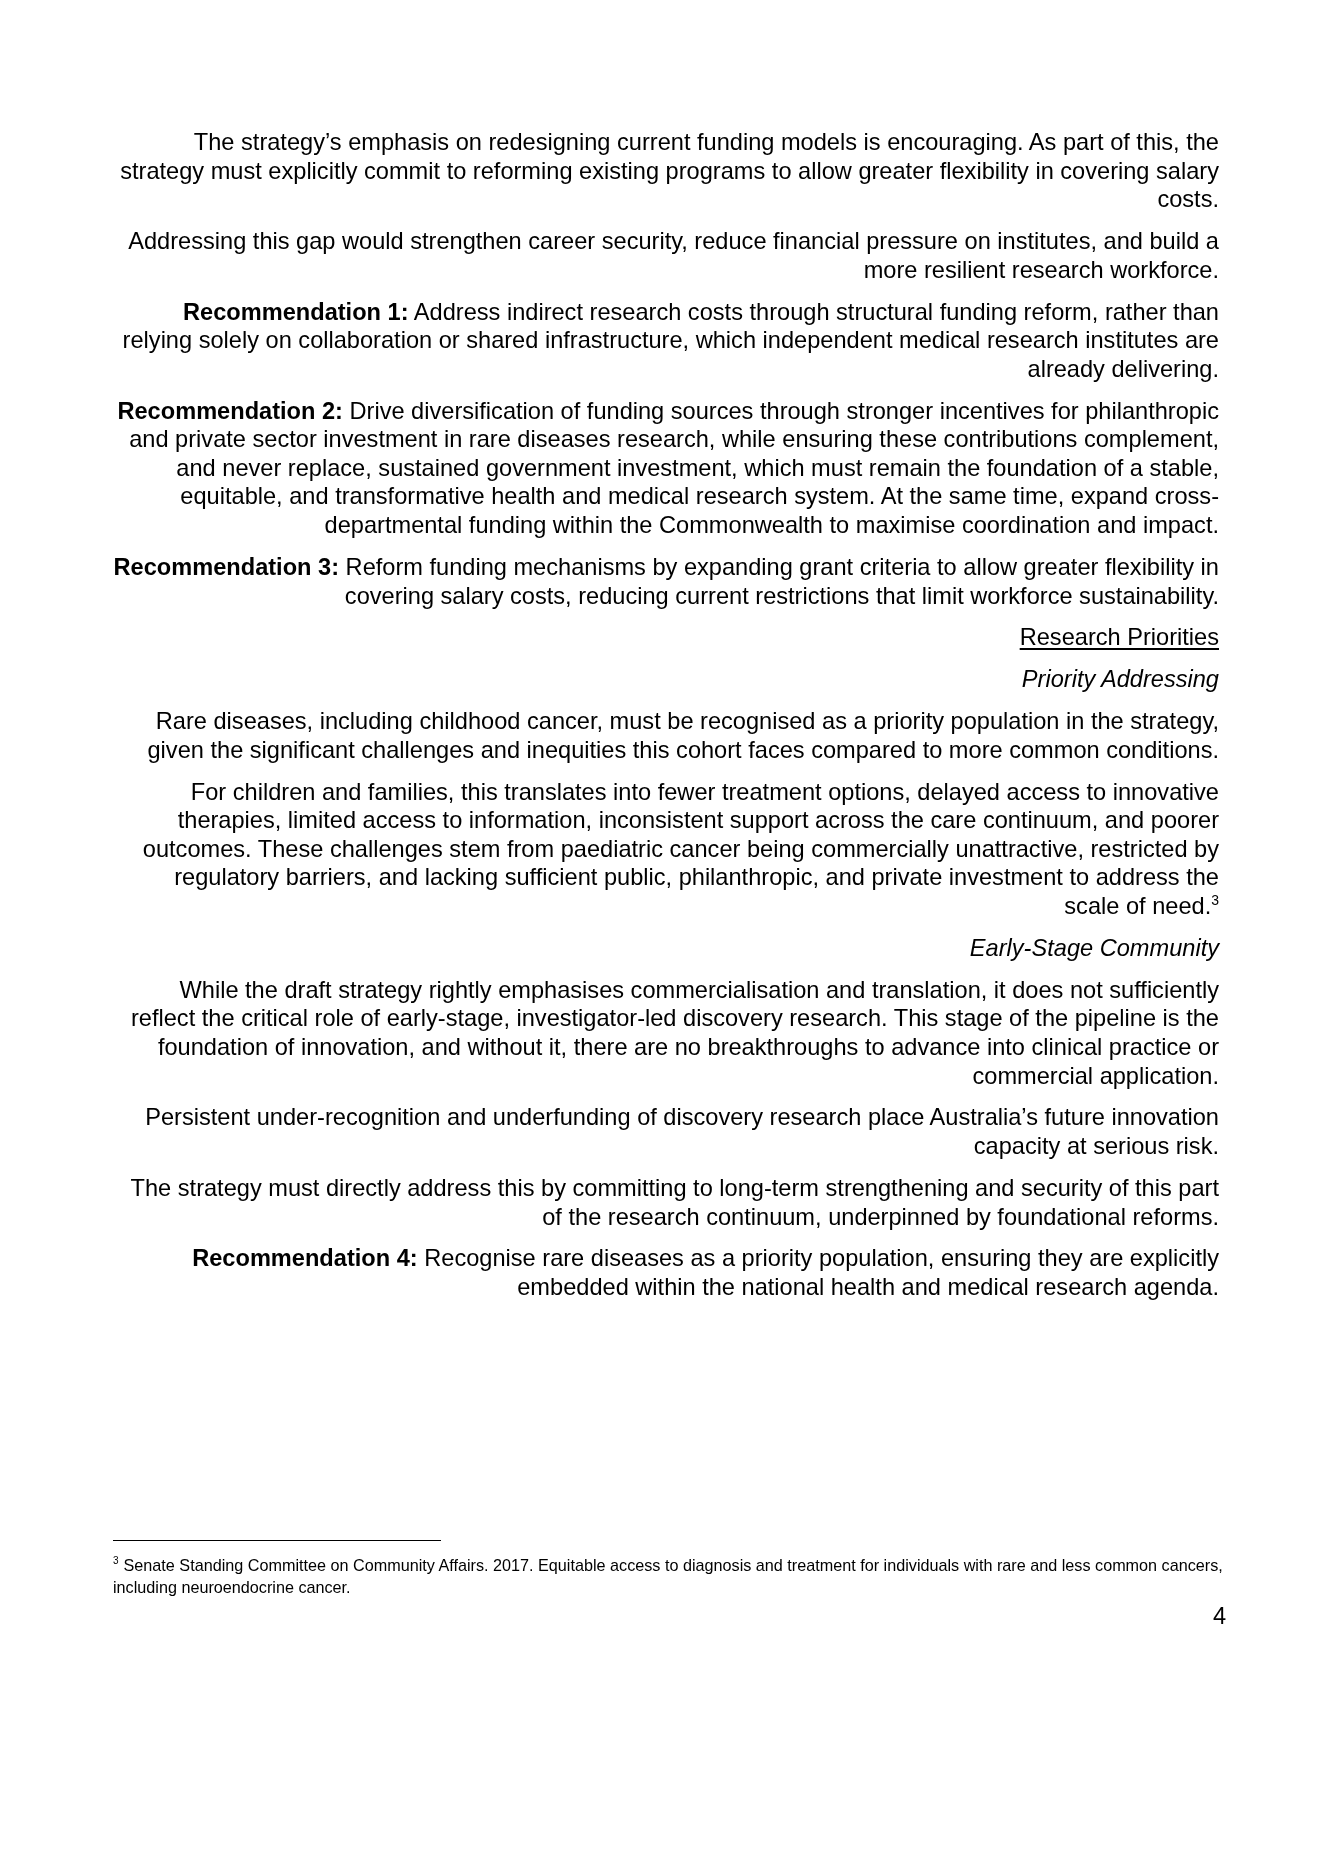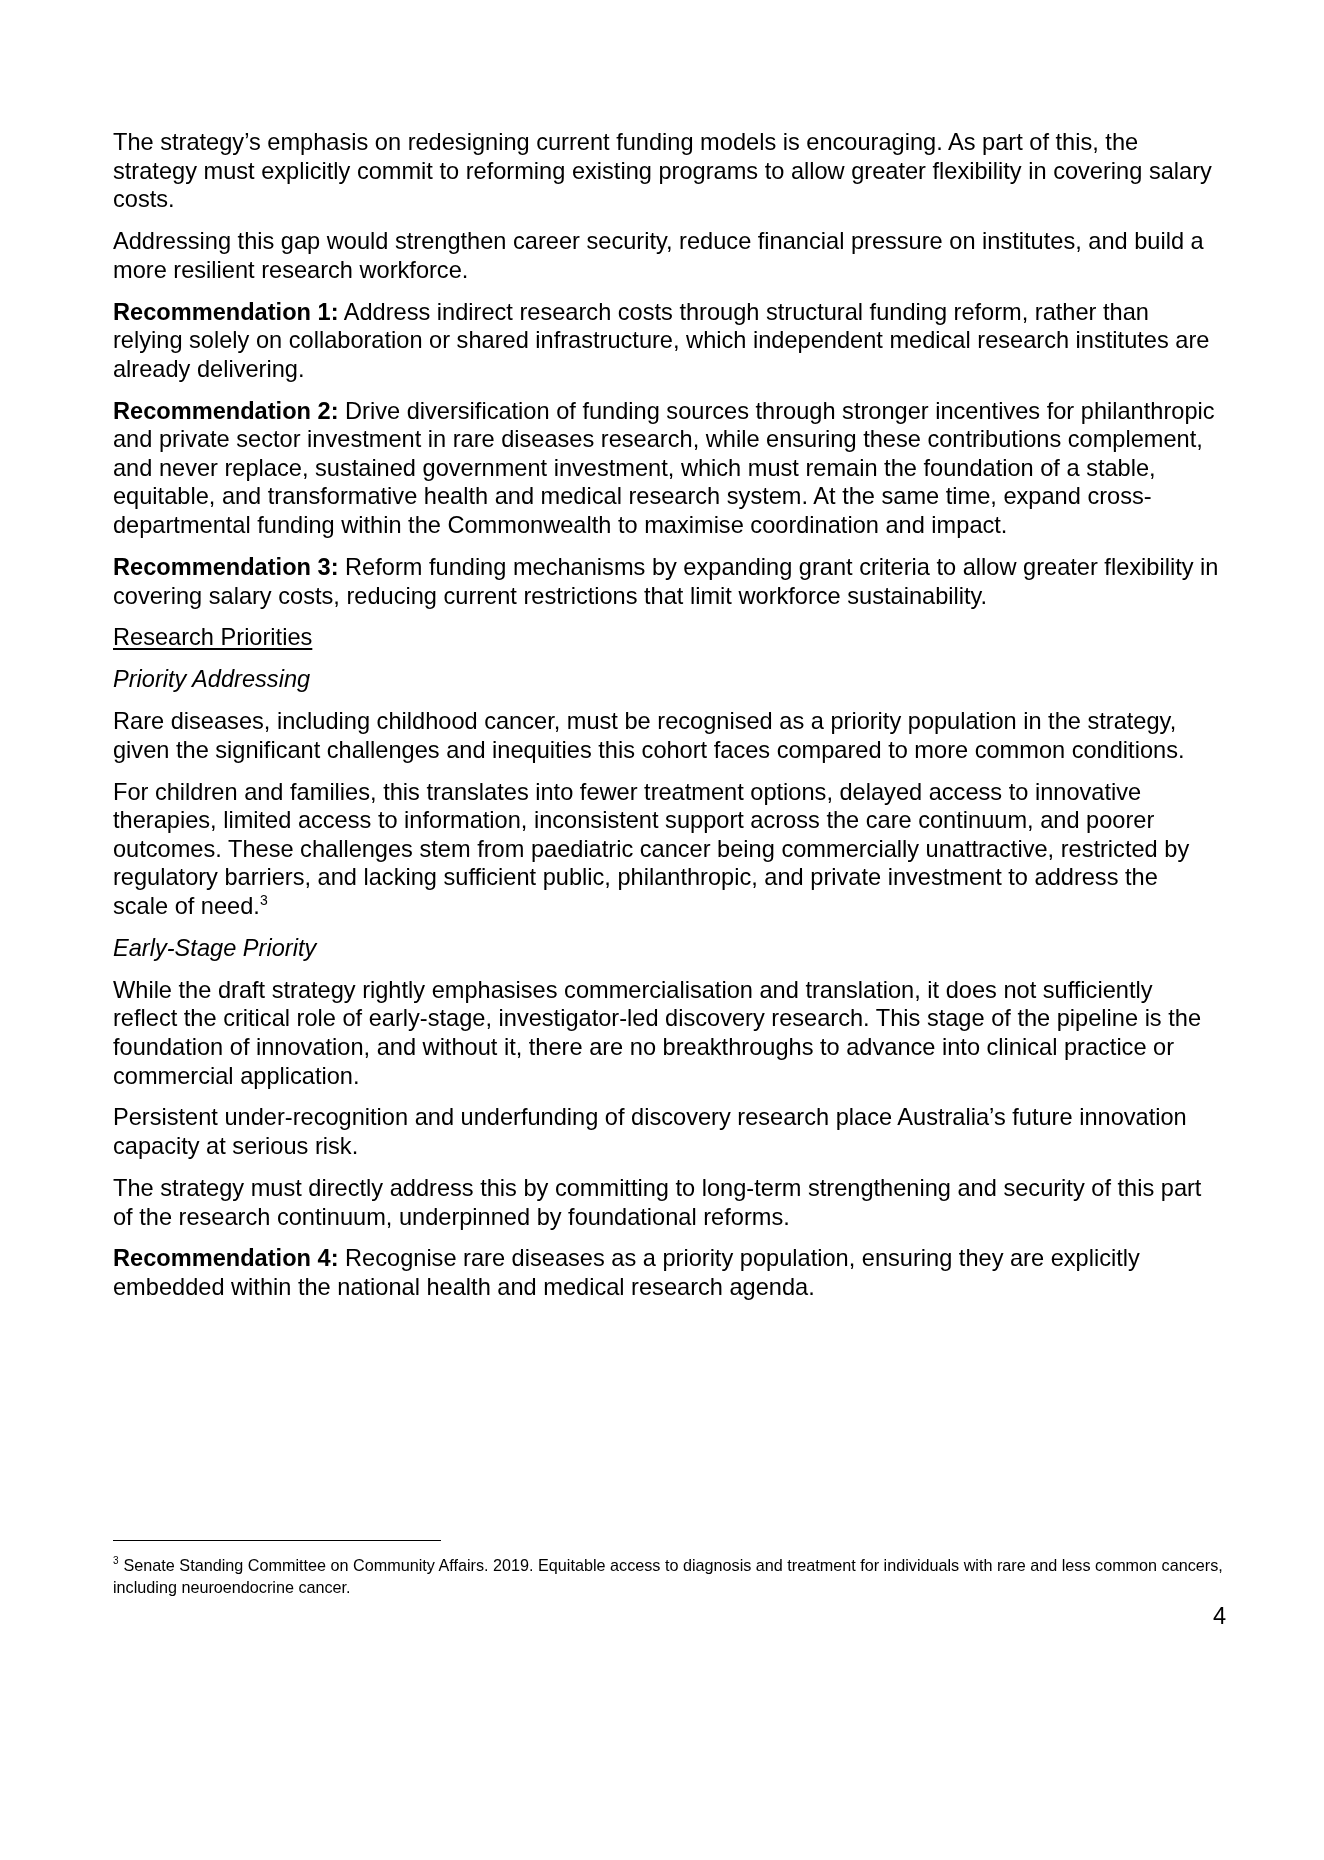--- a/index.html
+++ b/index.html
@@ -5,21 +5,21 @@
   html, body { margin: 0; padding: 0; background: #ffffff; }
   body { width: 1324px; height: 1860px; position: relative; overflow: hidden; }
   .page {
     position: absolute; left: 0; top: 0; width: 1324px; height: 1860px; background: #ffffff;
   }
   .content {
     position: absolute; left: 113px; top: 128px; width: 1106px;
     font-family: "Liberation Sans", sans-serif;
     font-size: 23.6px; line-height: 28.6px; color: #000000;
   }
-  .content p { margin: 0 0 13.3px 0; }
+  .content p { margin: 0 0 13.3px 0; text-align: right; }
   .content .rec-label { font-weight: bold; margin-top: 29px; }
   .content .section-heading { text-decoration: underline; text-underline-offset: 3px; text-decoration-thickness: 1.5px; }
   .content .sub-heading { font-style: italic; }
   .content sup { font-size: 14px; line-height: 0; vertical-align: 9px; }
   .footnote-rule {
     position: absolute; left: 113px; top: 1540px; width: 328px; height: 0;
     border-top: 1.3px solid #000000;
   }
   .footnote {
     position: absolute; left: 113px; top: 1555px; width: 1110px;
@@ -43,25 +43,25 @@
     <p><span class="rec-label">Recommendation 1:</span><span> Address indirect research costs through structural funding reform, rather than relying solely on collaboration or shared infrastructure, which independent medical research institutes are already delivering.</span></p>
     <p><span class="rec-label">Recommendation 2:</span><span> Drive diversification of funding sources through stronger incentives for philanthropic and private sector investment in rare diseases research, while ensuring these contributions complement, and never replace, sustained government investment, which must remain the foundation of a stable, equitable, and transformative health and medical research system. At the same time, expand cross-departmental funding within the Commonwealth to maximise coordination and impact.</span></p>
     <p><span class="rec-label">Recommendation 3:</span><span> Reform funding mechanisms by expanding grant criteria to allow greater flexibility in covering salary costs, reducing current restrictions that limit workforce sustainability.</span></p>
 
     <p><span class="section-heading">Research Priorities</span></p>
 
     <p class="sub-heading">Priority Addressing</p>
     <p>Rare diseases, including childhood cancer, must be recognised as a priority population in the strategy, given the significant challenges and inequities this cohort faces compared to more common conditions.</p>
     <p><span>For children and families, this translates into fewer treatment options, delayed access to innovative therapies, limited access to information, inconsistent support across the care continuum, and poorer outcomes. These challenges stem from paediatric cancer being commercially unattractive, restricted by regulatory barriers, and lacking sufficient public, philanthropic, and private investment to address the scale of need.</span><sup>3</sup></p>
 
-    <p class="sub-heading">Early-Stage Priority</p>
+    <p class="sub-heading">Early-Stage Community</p>
     <p>While the draft strategy rightly emphasises commercialisation and translation, it does not sufficiently reflect the critical role of early-stage, investigator-led discovery research. This stage of the pipeline is the foundation of innovation, and without it, there are no breakthroughs to advance into clinical practice or commercial application.</p>
     <p>Persistent under-recognition and underfunding of discovery research place Australia’s future innovation capacity at serious risk.</p>
     <p>The strategy must directly address this by committing to long-term strengthening and security of this part of the research continuum, underpinned by foundational reforms.</p>
 
     <p><span class="rec-label">Recommendation 4:</span><span> Recognise rare diseases as a priority population, ensuring they are explicitly embedded within the national health and medical research agenda.</span></p>
   </div>
 
   <div class="footnote-rule"></div>
-  <p class="footnote"><sup>3</sup><span>Senate Standing Committee on Community Affairs. 2019. Equitable access to diagnosis and treatment for individuals with rare and less common cancers, including neuroendocrine cancer.</span></p>
+  <p class="footnote"><sup>3</sup><span>Senate Standing Committee on Community Affairs. 2017. Equitable access to diagnosis and treatment for individuals with rare and less common cancers, including neuroendocrine cancer.</span></p>
 
   <div class="page-number">4</div>
 </div>
 
 </body></html>

